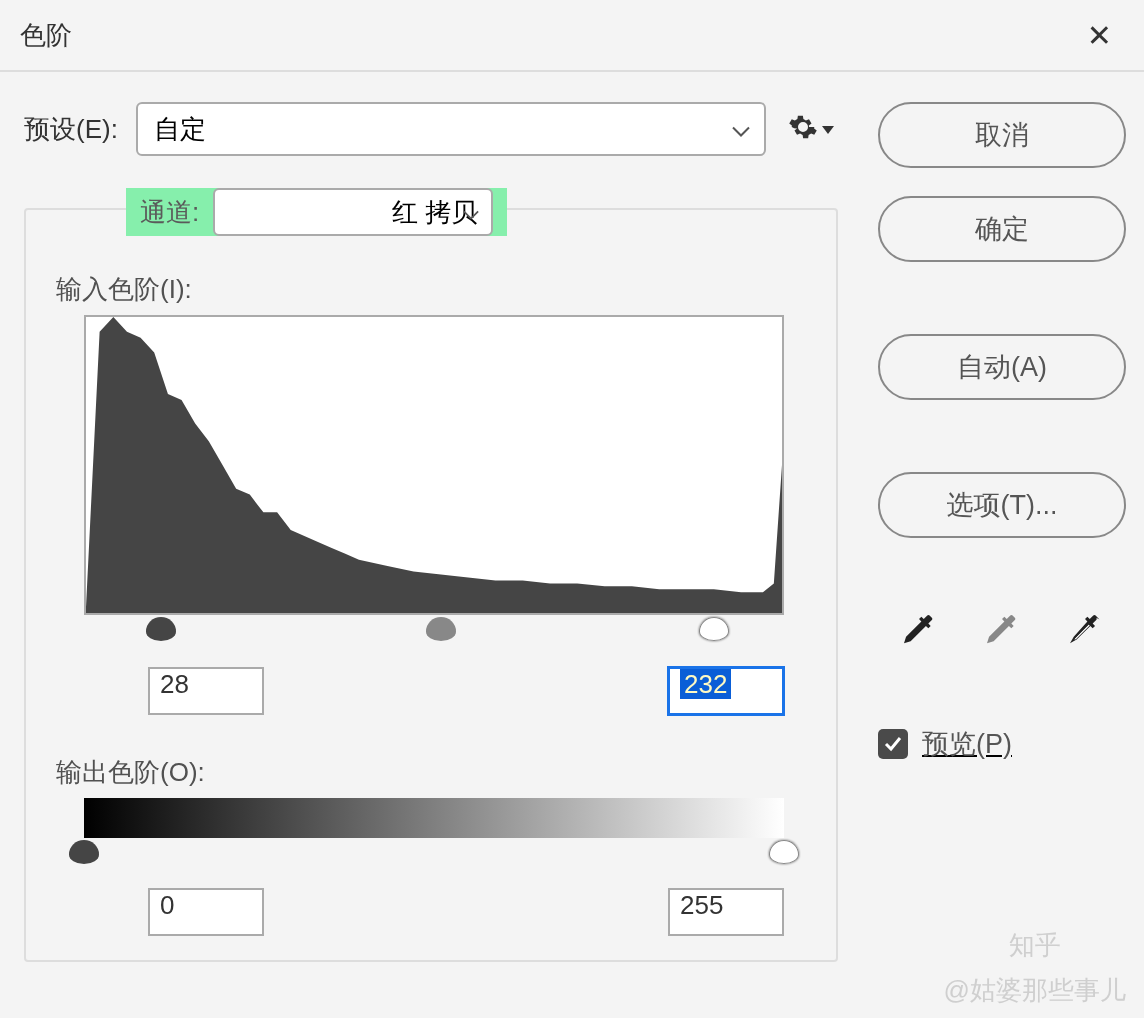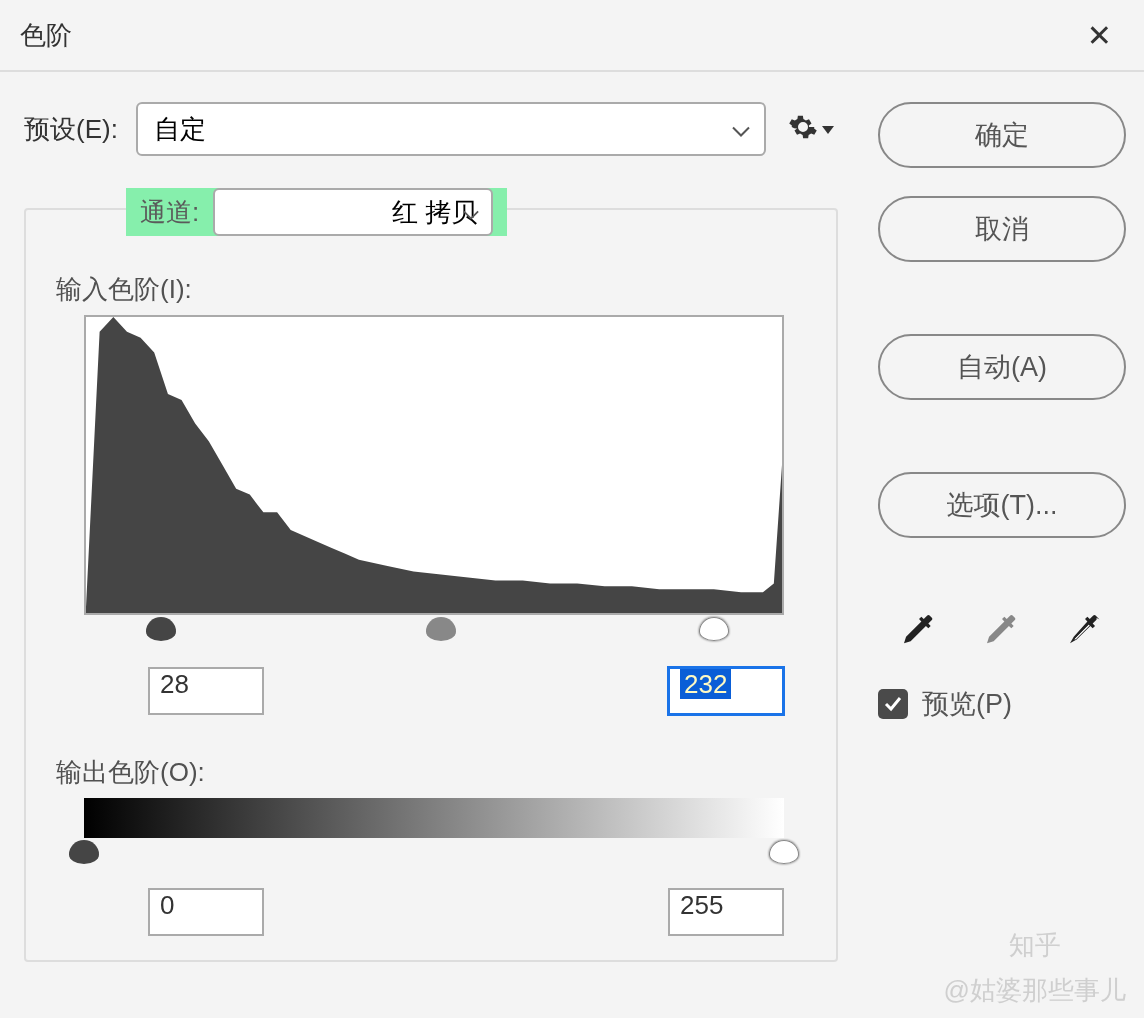--- a/index.html
+++ b/index.html
@@ -206,20 +206,22 @@
       display: flex;
       justify-content: space-around;
       margin-top: 40px;
     }
     .eyedrop { cursor: pointer; padding: 4px; }
 
     .preview-row {
       display: flex;
       align-items: center;
       gap: 14px;
+      margin-top: 40px;
+      text-decoration: underline;
     }
     .checkbox {
       width: 30px; height: 30px;
       background: #4a4a4a;
       border-radius: 5px;
       display: flex;
       align-items: center;
       justify-content: center;
       cursor: pointer;
     }
@@ -326,22 +328,22 @@
 
         <div class="outputs-row">
           <div class="num-input" style="margin-left:64px;">0</div>
           <div class="num-input">255</div>
         </div>
 
       </div>
     </div>
 
     <div class="right">
+      <div class="pill-btn">取消</div>
       <div class="pill-btn">确定</div>
-      <div class="pill-btn">取消</div>
       <div class="right-gap"></div>
       <div class="pill-btn" style="position:relative;">自动(A)</div>
       <div class="right-gap"></div>
       <div class="pill-btn">选项(T)...</div>
 
       <div class="eyedroppers">
         <span class="eyedrop">
           <svg width="40" height="40" viewBox="0 0 24 24">
               <path fill="#222" d="M20.71 5.63l-2.34-2.34a1 1 0 00-1.41 0l-2.12 2.12-1.41-1.41-1.42 1.41 1.42 1.42-9.19 9.19L3 20l3.98-1.24 9.19-9.19 1.42 1.42 1.41-1.42-1.41-1.41 2.12-2.12a1 1 0 000-1.41z"></path>
             </svg>

